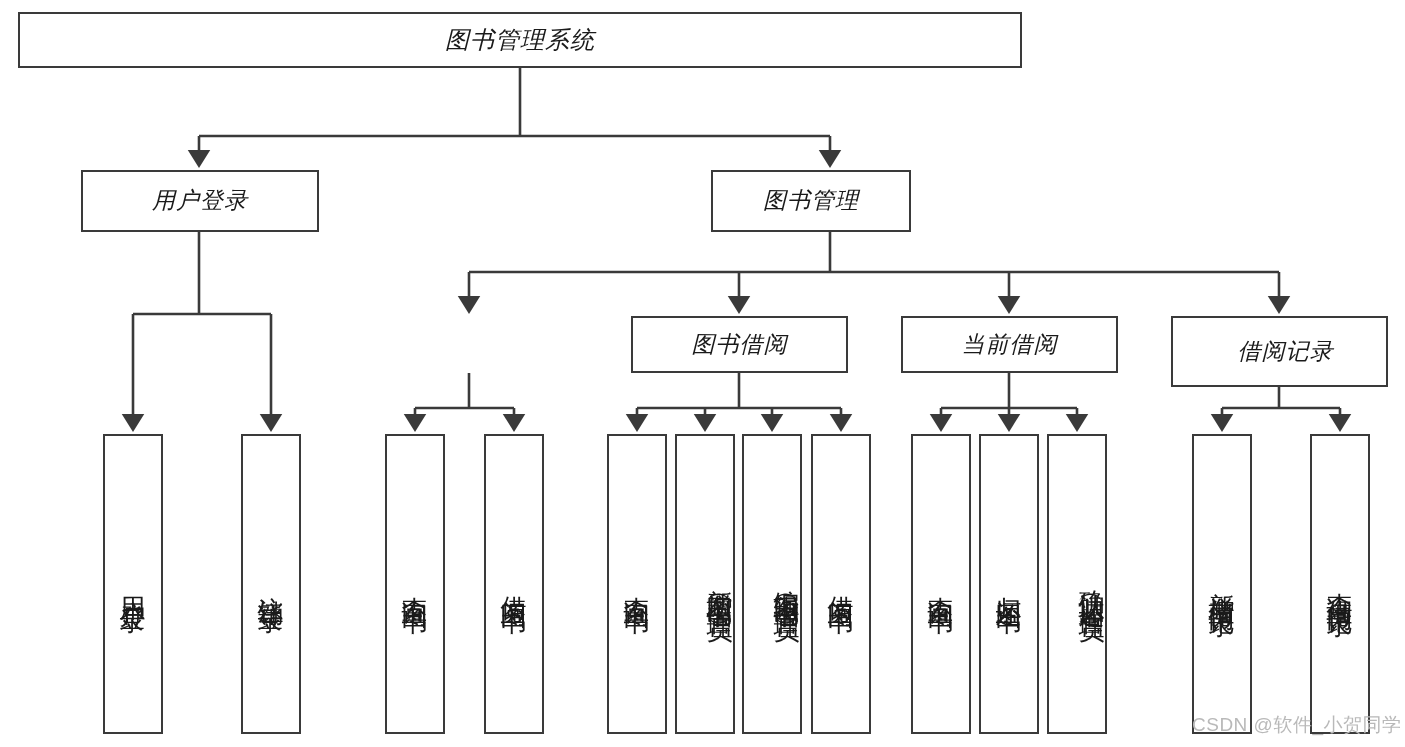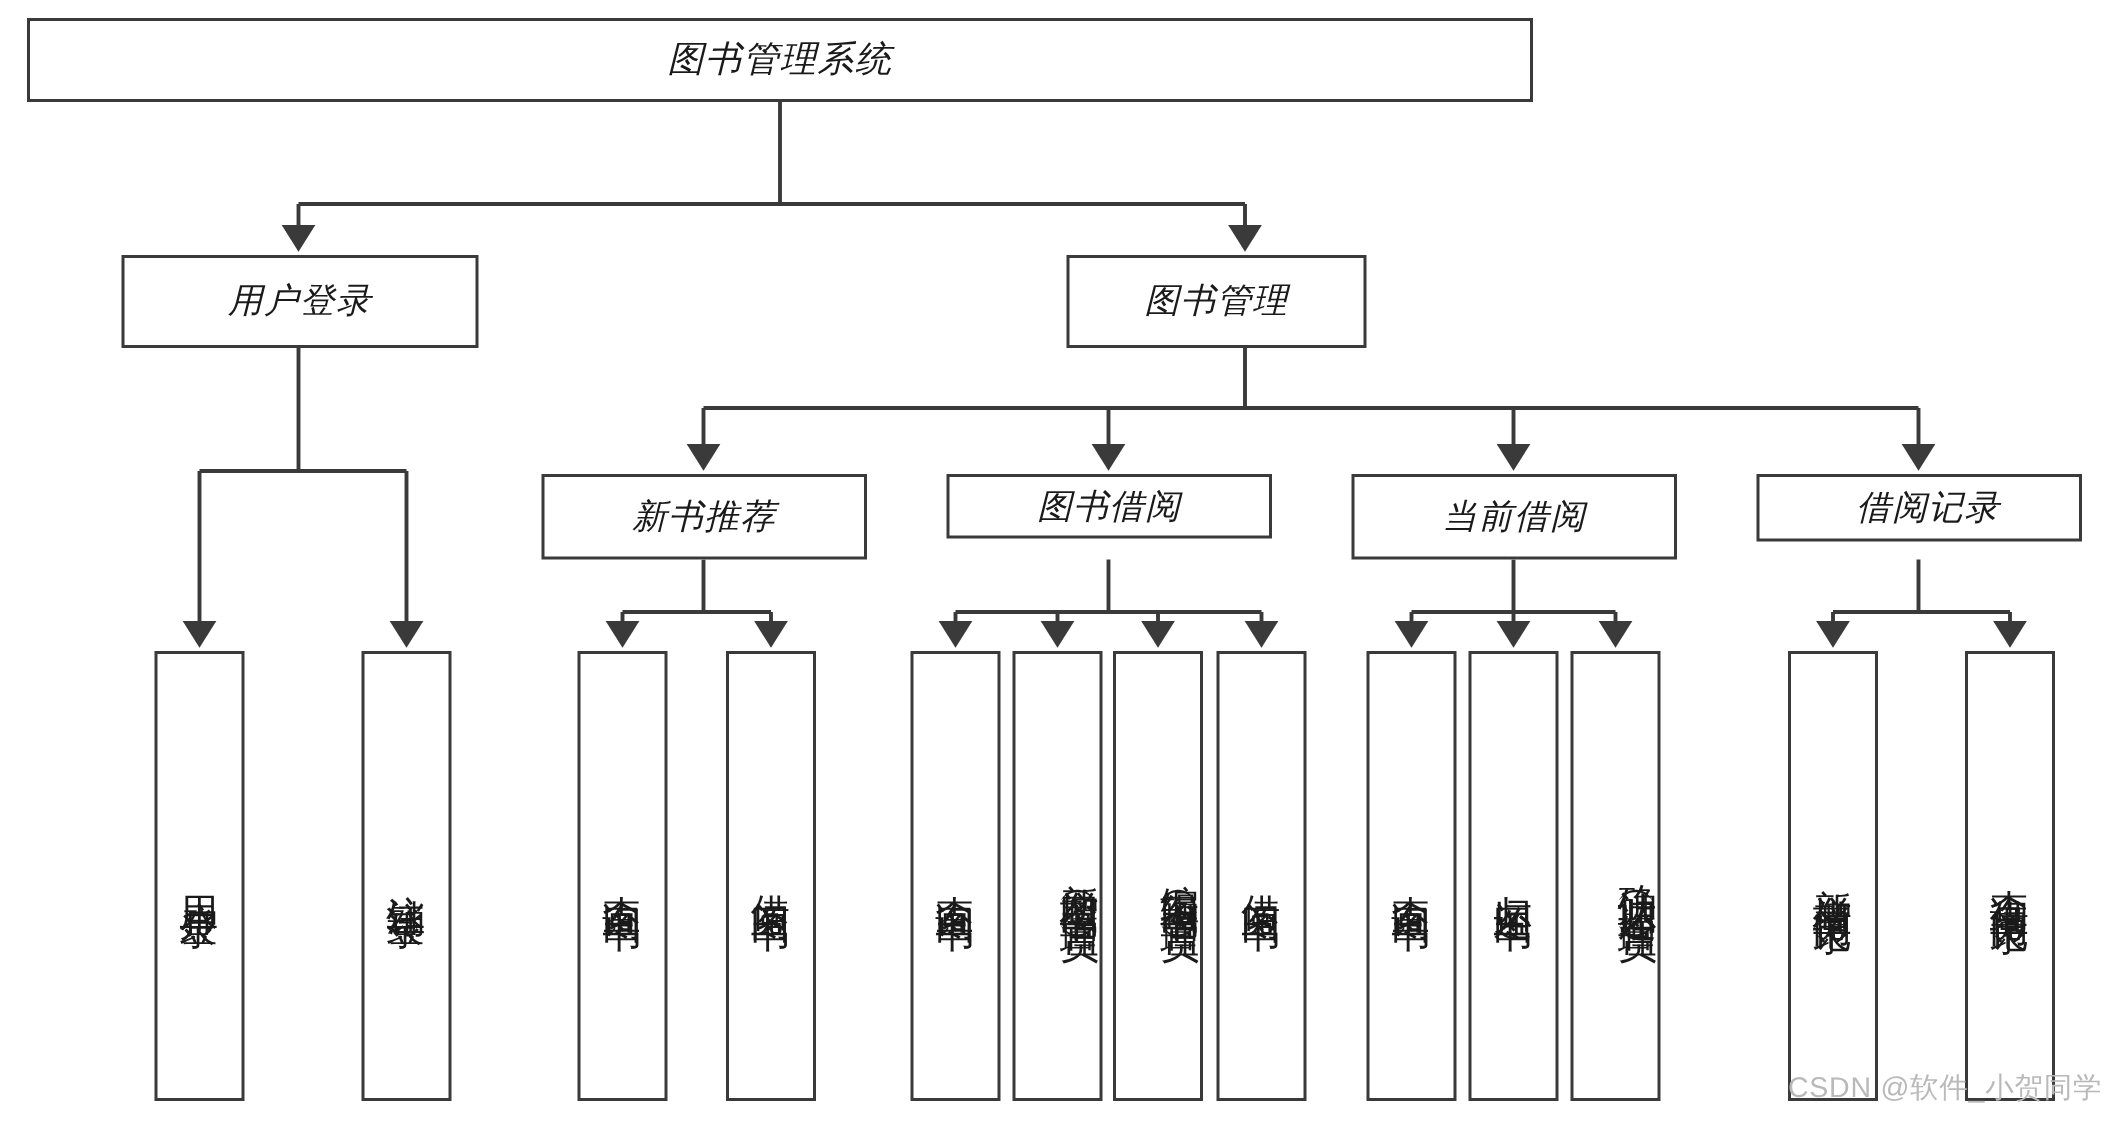--- a/index.html
+++ b/index.html
@@ -131,30 +131,27 @@
     <span>图书管理系统</span>
   </div>
 
   <div class="node node-h" style="left:81px; top:170px; width:238px; height:62px;">
     <span>用户登录</span>
   </div>
   <div class="node node-h" style="left:711px; top:170px; width:200px; height:62px;">
     <span>图书管理</span>
   </div>
 
-  <div class="node node-h" style="left:361px; top:316px; width:217px; height:57px;">
-    <span>新书推荐</span>
-  </div>
-  <div class="node node-h" style="left:631px; top:316px; width:217px; height:43px;">
+  <div class="node node-h" style="left:631px; top:316px; width:217px; height:57px;">
     <span>图书借阅</span>
   </div>
   <div class="node node-h" style="left:901px; top:316px; width:217px; height:57px;">
     <span>当前借阅</span>
   </div>
-  <div class="node node-h" style="left:1171px; top:316px; width:217px; height:45px;padding-left:12px;">
+  <div class="node node-h" style="left:1171px; top:316px; width:217px; height:71px;padding-left:12px;">
     <span>借阅记录</span>
   </div>
 
   <div class="node node-v center-v" style="left:103px; top:434px; width:60px; height:300px;">
     <span>用户登录</span>
   </div>
   <div class="node node-v center-v" style="left:241px; top:434px; width:60px; height:300px;">
     <span>注销登录</span>
   </div>
 

